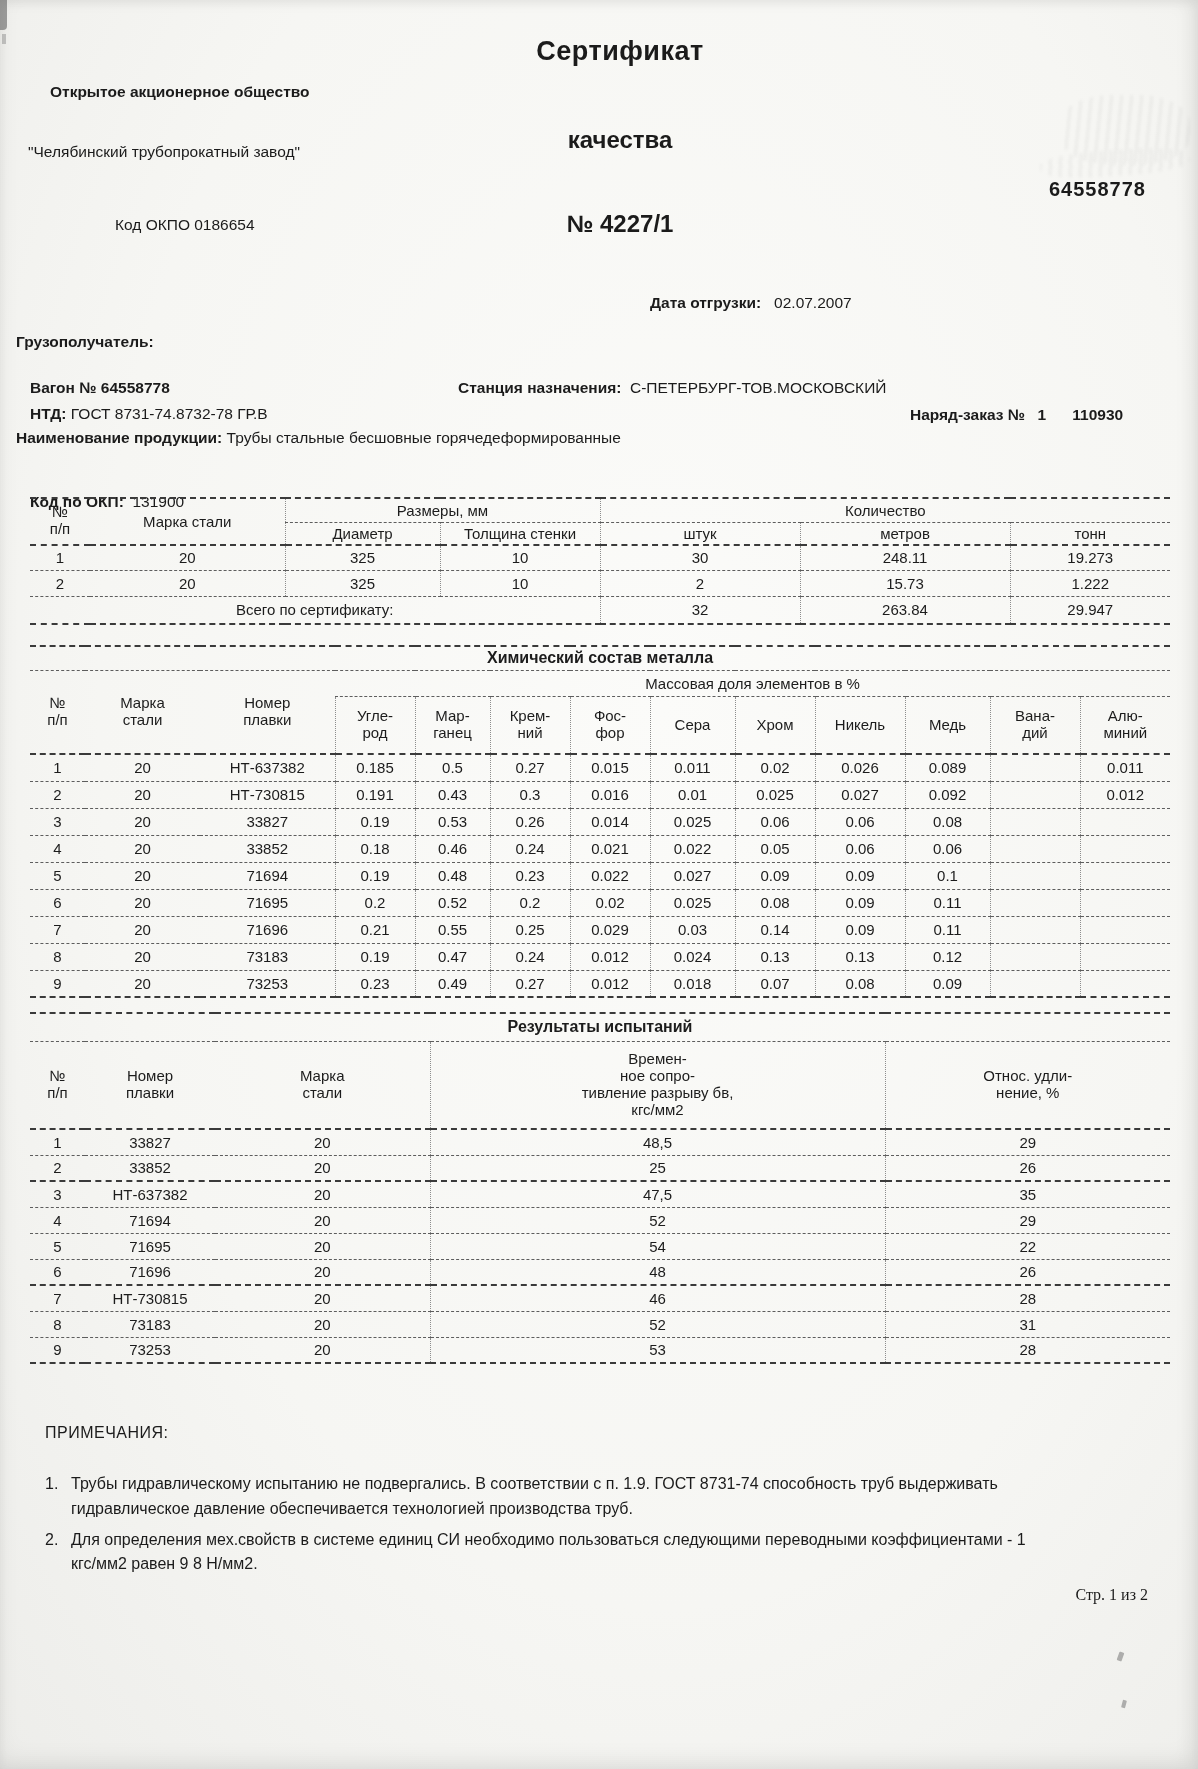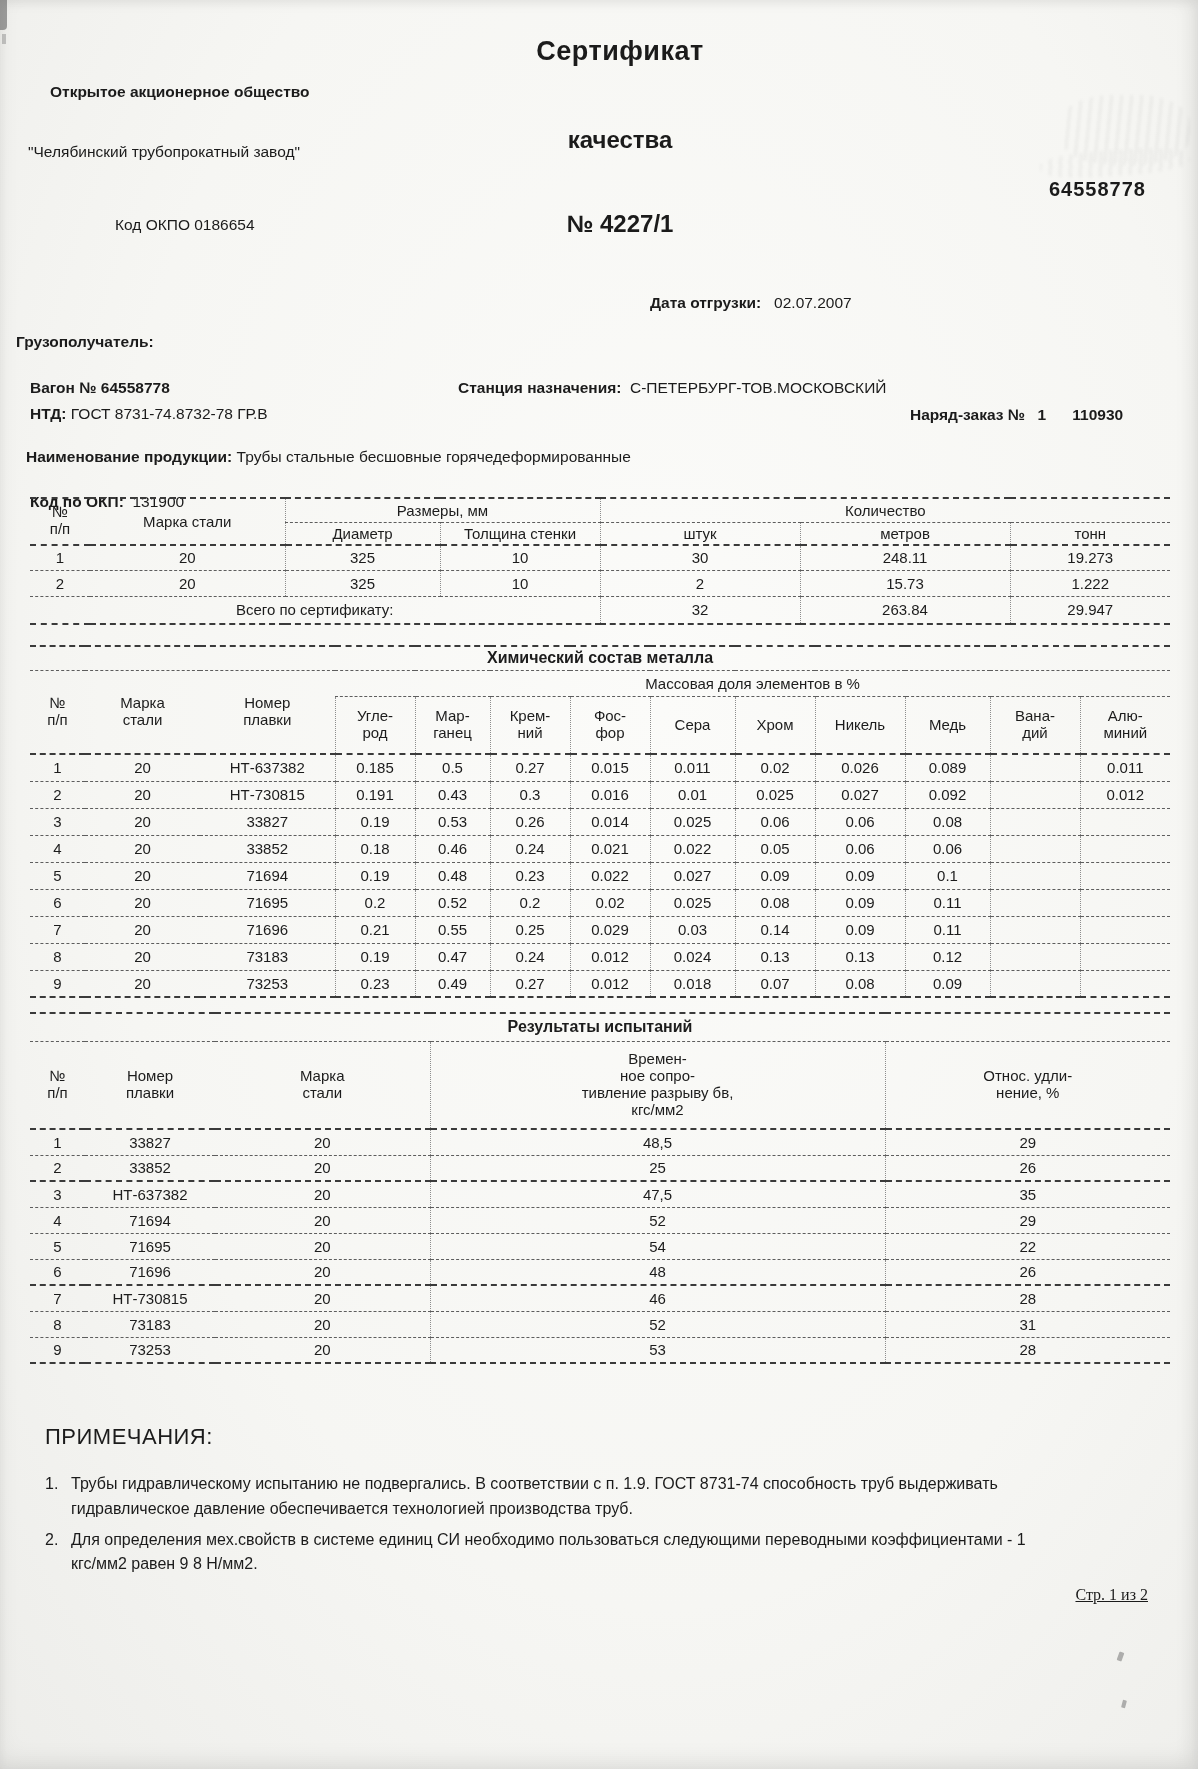--- a/index.html
+++ b/index.html
@@ -42,21 +42,21 @@
   tr.sep > td { border-top:1px dashed #5d5d5d; }
   tr.strong > td { border-top:2px dashed #3a3a3a; }
   table.t { border-top:2px dashed #3a3a3a; border-bottom:2px dashed #3a3a3a; }
   td.vl { border-left:1px dotted #8d8d8d; }
   td.right { text-align:right; padding-right:14px; }
 
   
   .note-item { display:flex; font-size:16px; line-height:1.55; margin-bottom:6px; }
   .note-num { width:26px; flex:0 0 26px; }
   .note-text { white-space:pre-line; }
-  .notes-title { font-size:22px; letter-spacing:0.5px; }
+  .notes-title { font-size:16px; letter-spacing:0.5px; }
   .page-num { font-family:"Liberation Serif", serif; font-size:16px; }
 
   
   .artifact { pointer-events:none; }
   .corner-mark { left:0; top:0; width:7px; height:30px; background:#555; opacity:.55; border-radius:0 0 4px 0; }
   .corner-mark2 { left:2px; top:34px; width:4px; height:10px; background:#777; opacity:.4; }
   .ghost-smudge {
     background:repeating-linear-gradient(96deg, rgba(110,110,110,0.22) 0 3px, rgba(0,0,0,0) 3px 10px);
     filter:blur(1.5px); opacity:.35; border-radius:40%;
   }
@@ -103,21 +103,21 @@
   <div class="abs ship-line" style="left:30px; top:405px;">
     <span class="lbl">НТД:</span>
     <span class="val">ГОСТ 8731-74.8732-78 ГР.В</span>
   </div>
   <div class="abs ship-line" style="left:910px; top:406px;">
     <span class="lbl">Наряд-заказ №</span>
     <span class="lbl" style="margin-left:8px;">1</span>
     <span class="lbl" style="margin-left:22px;">110930</span>
   </div>
 
-  <div class="abs ship-line" style="left:26px; top:429px;margin-top:19px;">
+  <div class="abs ship-line" style="left:16px; top:429px;">
     <span class="lbl">Наименование продукции:</span>
     <span class="val">Трубы стальные бесшовные горячедеформированные</span>
   </div>
   <div class="abs ship-line" style="left:30px; top:453px;margin-top:40px;">
     <span class="lbl">Код по ОКП:</span>&nbsp;
     <span class="val">131900</span>
   </div>
 
   <div class="abs" style="left:30px; top:497px;">
     <table class="t">
@@ -462,15 +462,15 @@
       <div class="note-text">Трубы гидравлическому испытанию не подвергались. В соответствии с п. 1.9. ГОСТ 8731-74 способность труб выдерживать
 гидравлическое давление обеспечивается технологией производства труб.</div>
     </div>
     <div class="note-item">
       <span class="note-num">2.</span>
       <div class="note-text">Для определения мех.свойств в системе единиц СИ необходимо пользоваться следующими переводными коэффициентами - 1
 кгс/мм2 равен 9 8 Н/мм2.</div>
     </div>
   </div>
 
-  <div class="abs page-num" style="right:50px; top:1586px;text-decoration:underline;">Стр. 1 из 2</div>
+  <div class="abs page-num" style="right:50px; top:1586px;">Стр. 1 из 2</div>
 
 </div>
 
 </body></html>

